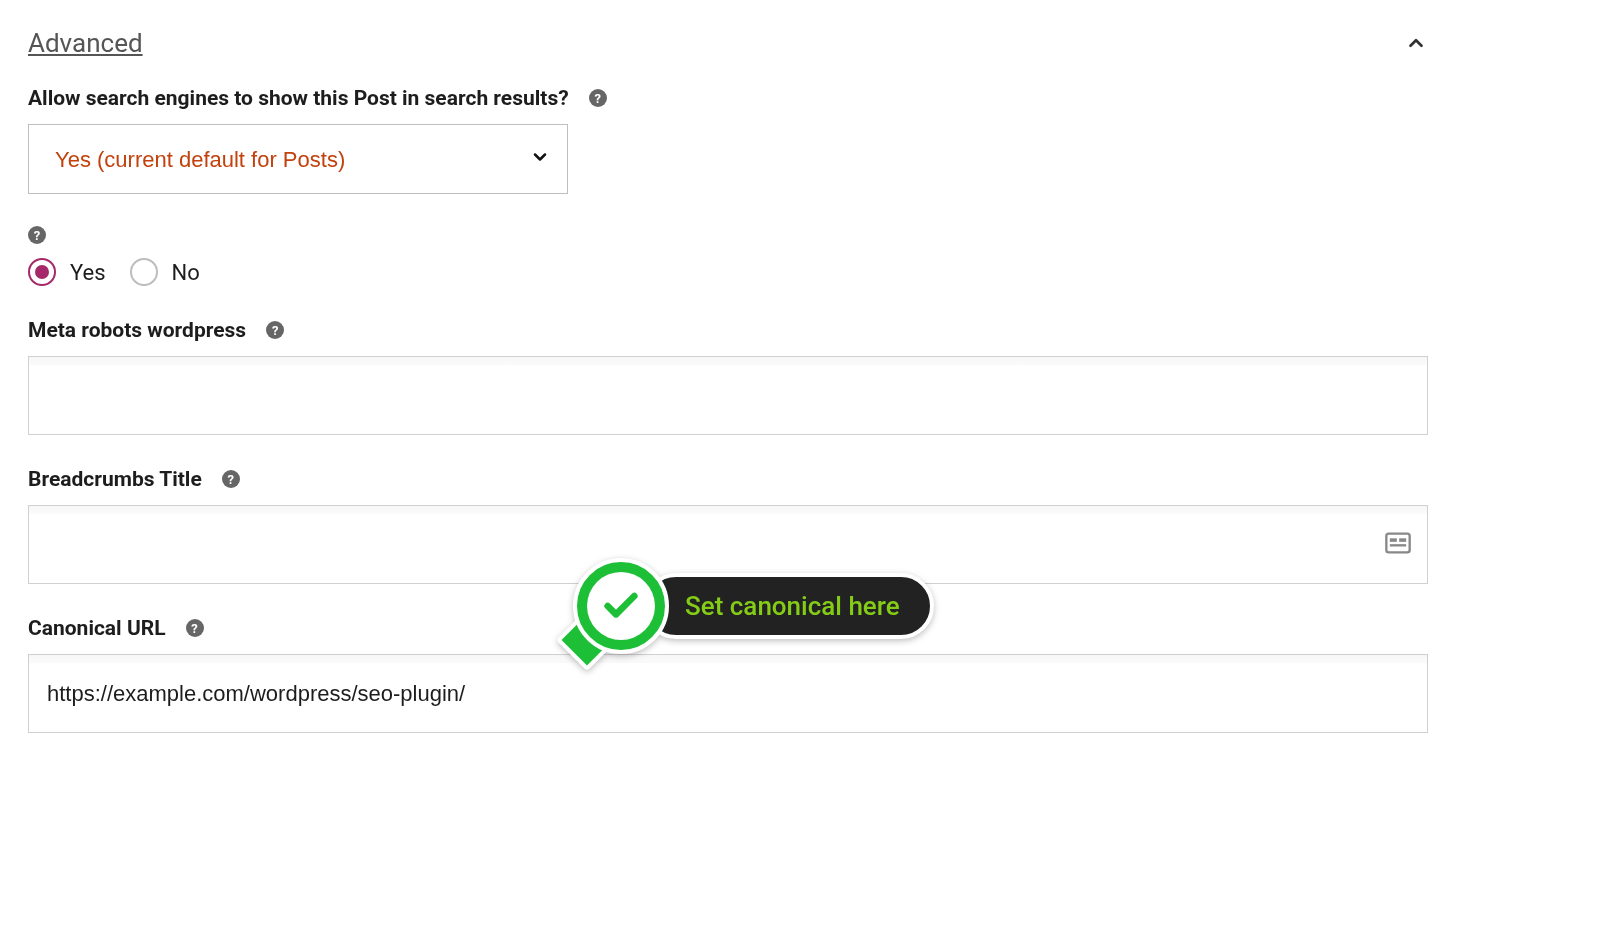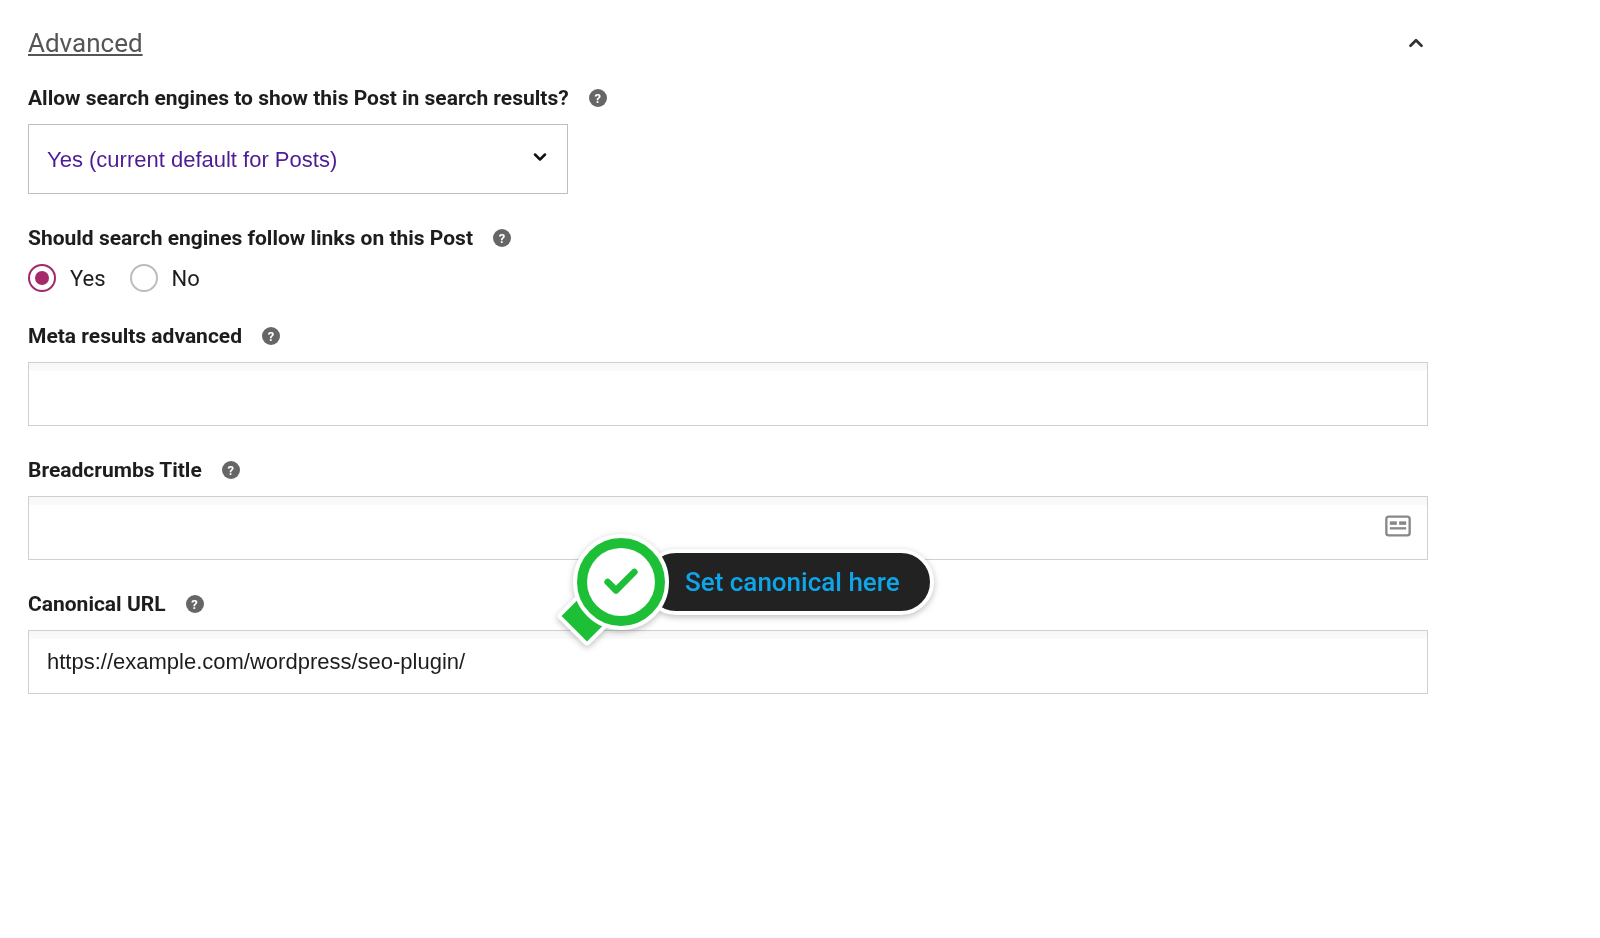--- a/index.html
+++ b/index.html
@@ -67,24 +67,24 @@
       position: relative;
       width: 540px;
       max-width: 100%;
     }
     .select-box {
       width: 100%;
       height: 70px;
       border: 1px solid #bfbfbf;
       background: #fff;
       font-size: 22px;
-      padding: 0 50px 0 18px;
+      padding: 0 50px 0 26px;
       appearance: none;
       cursor: pointer;
-      color: #4c1d95;
+      color: #c2410c;
     }
     .select-caret {
       position: absolute;
       right: 18px;
       top: 50%;
       transform: translateY(-50%);
       pointer-events: none;
     }
     .radio-row {
       display: flex;
@@ -119,21 +119,21 @@
     .radio-text {
       font-size: 22px;
       color: #1d1d1d;
     }
     .text-input-wrap {
       position: relative;
       width: 100%;
     }
     .text-input {
       width: 100%;
-      height: 64px;
+      height: 79px;
       border: 1px solid #d0d0d0;
       background: linear-gradient(#f7f7f7, #fafafa 8px, #fff 8px);
       font-size: 22px;
       padding: 0 18px;
       color: #1d1d1d;
     }
     .text-input.with-trailing {
       padding-right: 56px;
     }
     .trailing-icon {
@@ -189,21 +189,21 @@
       background: #1dbf36;
       border: 4px solid #fff;
       transform: rotate(45deg);
       bottom: -8px;
       left: -8px;
       z-index: -1;
       border-radius: 4px;
     }
     .annotation-pill {
       background: #222;
-      color: #0ea5e9;
+      color: #84cc16;
       font-size: 26px;
       font-weight: 500;
       padding: 14px 30px 14px 38px;
       border-radius: 999px;
       border: 4px solid #fff;
       margin-left: -26px;
       position: relative;
       z-index: -2;
       white-space: nowrap;
     }
@@ -234,40 +234,39 @@
       <span class="select-caret">
         <svg width="20" height="20" viewBox="0 0 24 24" fill="none" stroke="#111" stroke-width="3" stroke-linecap="round" stroke-linejoin="round">
             <polyline points="6 9 12 15 18 9"></polyline>
           </svg>
       </span>
     </div>
   </div>
 
   <div class="field-group">
     <div class="field-label">
-      <span>Should search engines follow links on this Post</span>
       <span class="help-icon">?</span>
     </div>
     <div class="radio-row">
       <label class="radio-item">
         <span class="radio-outer selected">
           <span class="radio-inner"></span>
         </span>
         <span class="radio-text">Yes</span>
       </label>
       <label class="radio-item">
         <span class="radio-outer"></span>
         <span class="radio-text">No</span>
       </label>
     </div>
   </div>
 
   <div class="field-group">
     <div class="field-label">
-      <span>Meta results advanced</span>
+      <span>Meta robots wordpress</span>
       <span class="help-icon">?</span>
     </div>
     <div class="text-input-wrap">
       <input type="text" class="text-input" value="" style="">
     </div>
   </div>
 
   <div class="field-group">
     <div class="field-label">
       <span>Breadcrumbs Title</span>

